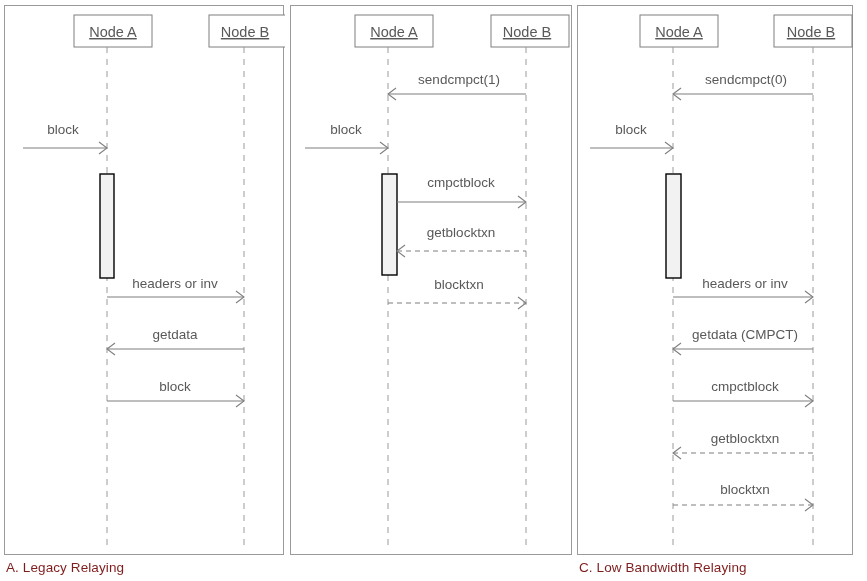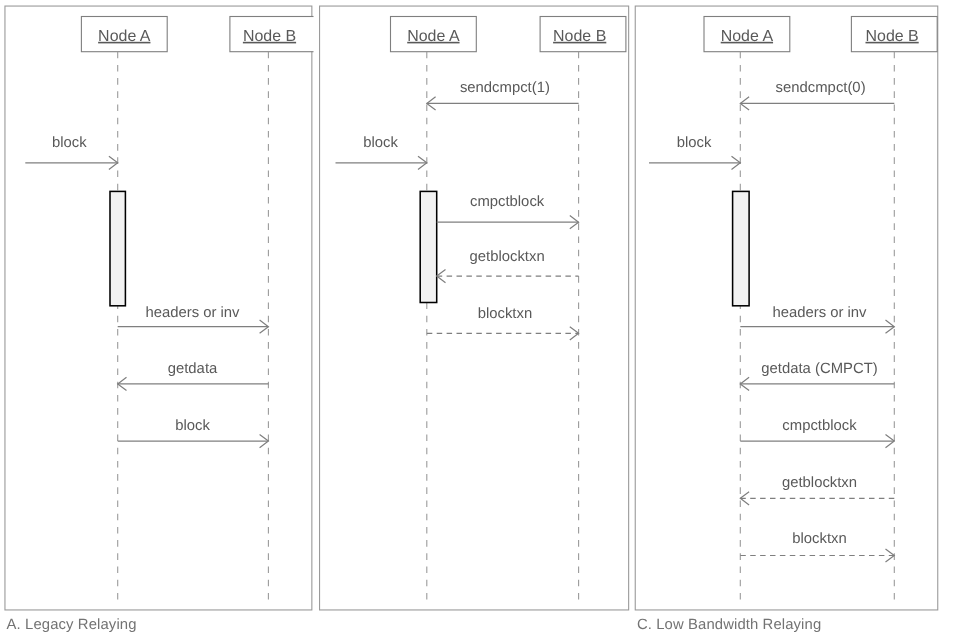--- a/index.html
+++ b/index.html
@@ -34,21 +34,21 @@
   #panel-c { left: 577px; width: 276px; }
 
   .panel-svg {
     position: absolute;
     left: 0;
     top: 0;
   }
   .caption {
     position: absolute;
     font-size: 13.5px;
-    color: #737373;
+    color: #7f1d1d;
     white-space: nowrap;
     letter-spacing: 0.1px;
   }
   #caption-a { left: 6px;   top: 560px; }
   #caption-b { left: 292px; top: 560px; }
   #caption-c { left: 579px; top: 560px; text-align: center; }
 
   
   text.node-label {
     font-family: "Liberation Sans", sans-serif;

